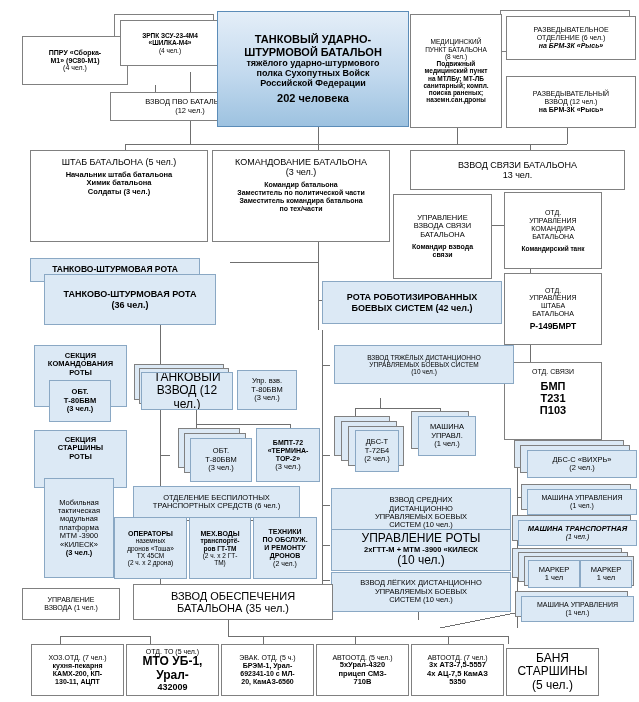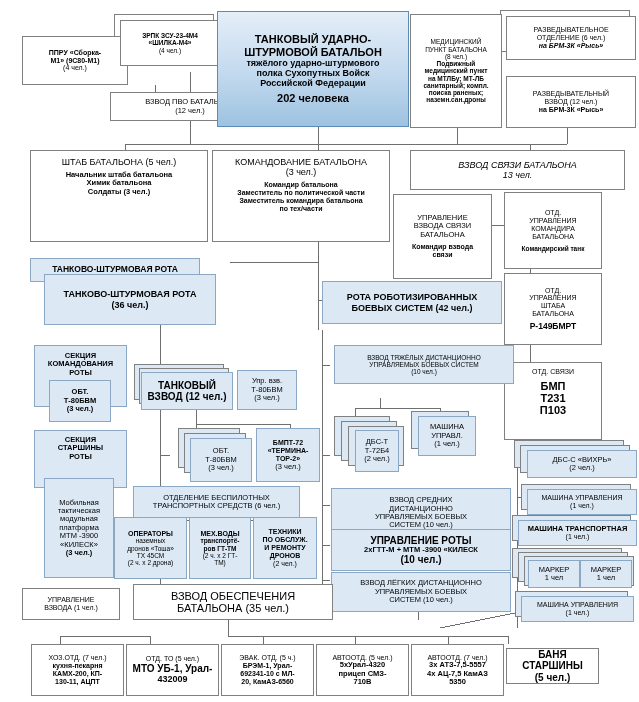--- a/index.html
+++ b/index.html
@@ -39,21 +39,21 @@
     border:1px solid #808080;
     background:#dce9f5;
     z-index:3;
   }
   .shadow.w{background:#ffffff;}
   .t{display:block;}
   .b{font-weight:bold;}
   .s65{font-size:6.5px;}
   .s7{font-size:7px;}
   .s75{font-size:7.5px;}
-  .s8{font-size:10px;font-weight:bold;}
+  .s8{font-size:12px;}
   .s85{font-size:8.5px;}
   .s9{font-size:9px;}
   .s10{font-size:11px;}
   .s11{font-size:11px;}
   .sp{height:4px;}
   svg.diag{position:absolute;left:0;top:0;width:639px;height:702px;z-index:1;pointer-events:none;}
 </style>
 </head>
 <body>
 
@@ -207,21 +207,21 @@
   <div class="box" style="left:212px;top:150px;width:178px;height:92px;justify-content:flex-start;padding-top:6px;">
     <span class="t s9">КОМАНДОВАНИЕ БАТАЛЬОНА</span>
     <span class="t s9">(3 чел.)</span>
     <span class="sp"></span>
     <span class="t s7 b">Командир батальона</span>
     <span class="t s7 b">Заместитель по политической части</span>
     <span class="t s7 b">Заместитель командира батальона</span>
     <span class="t s7 b">по тех/части</span>
   </div>
 
-  <div class="box" style="left:410px;top:150px;width:215px;height:40px;font-style:italic;">
+  <div class="box" style="left:410px;top:150px;width:215px;height:40px;">
     <span class="t s9">ВЗВОД СВЯЗИ БАТАЛЬОНА</span>
     <span class="t s9">13 чел.</span>
   </div>
 
   <div class="box" style="left:393px;top:194px;width:99px;height:85px;">
     <span class="t s75">УПРАВЛЕНИЕ</span>
     <span class="t s75">ВЗВОДА СВЯЗИ</span>
     <span class="t s75">БАТАЛЬОНА</span>
     <span class="sp"></span>
     <span class="t s7 b">Командир взвода</span>
@@ -399,21 +399,21 @@
     <span class="t s75">(2 чел.)</span>
   </div>
 
   <div class="shadow" style="left:521px;top:484px;width:110px;height:26px;"></div>
   <div class="box blue" style="left:527px;top:489px;width:110px;height:26px;">
     <span class="t s7">МАШИНА УПРАВЛЕНИЯ</span>
     <span class="t s7">(1 чел.)</span>
   </div>
 
   <div class="shadow" style="left:512px;top:515px;width:119px;height:26px;"></div>
-  <div class="box blue" style="left:518px;top:520px;width:119px;height:26px;">
+  <div class="box blue" style="left:518px;top:520px;width:119px;height:26px;font-style:italic;">
     <span class="t s75 b">МАШИНА ТРАНСПОРТНАЯ</span>
     <span class="t s7">(1 чел.)</span>
   </div>
 
   <div class="shadow" style="left:512px;top:548px;width:110px;height:30px;"></div>
   <div class="shadow" style="left:518px;top:552px;width:110px;height:30px;"></div>
   <div class="shadow" style="left:524px;top:556px;width:110px;height:30px;"></div>
   <div class="box blue" style="left:528px;top:560px;width:52px;height:28px;">
     <span class="t s75">МАРКЕР</span>
     <span class="t s75">1 чел</span>
@@ -466,19 +466,19 @@
     <span class="t s75 b">710В</span>
   </div>
 
   <div class="box" style="left:411px;top:644px;width:93px;height:52px;">
     <span class="t s7">АВТООТД. (7 чел.)</span>
     <span class="t s75 b">3х АТЗ-7,5-5557</span>
     <span class="t s75 b">4х АЦ-7,5 КамАЗ</span>
     <span class="t s75 b">5350</span>
   </div>
 
-  <div class="box" style="left:506px;top:648px;width:93px;height:36px;">
+  <div class="box" style="left:506px;top:648px;width:93px;height:48px;">
     <span class="t s8">БАНЯ</span>
     <span class="t s8">СТАРШИНЫ</span>
     <span class="t s8">(5 чел.)</span>
   </div>
 
 </div>
 
 </body></html>

